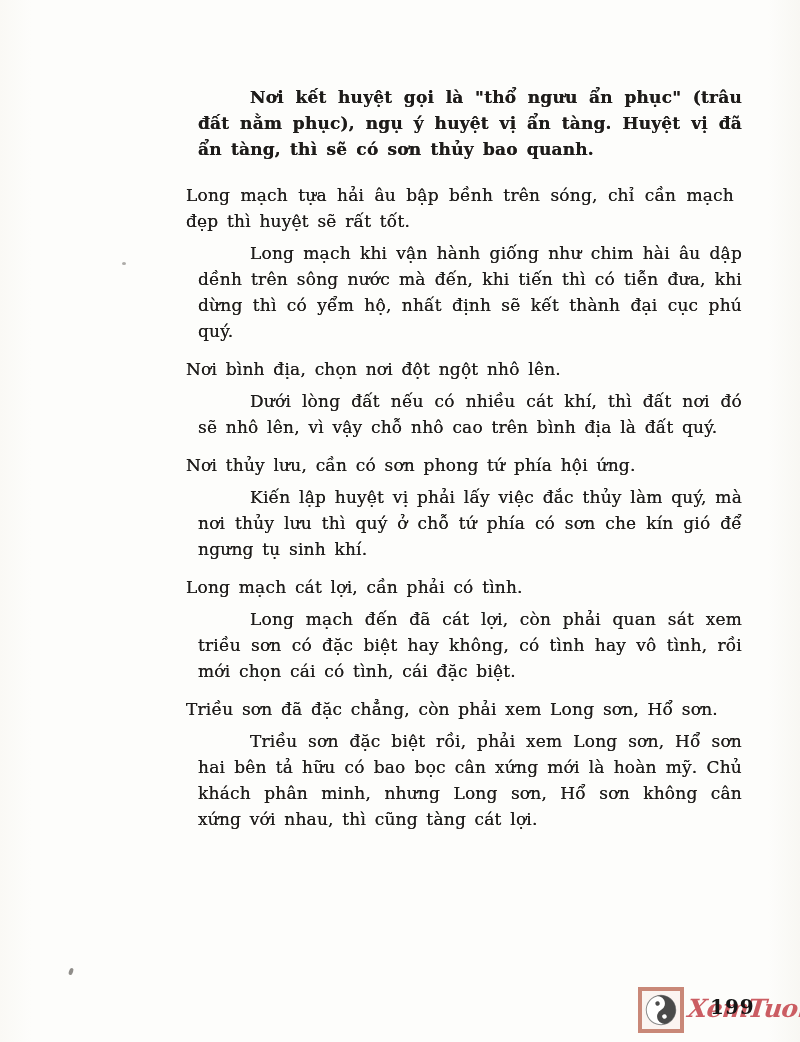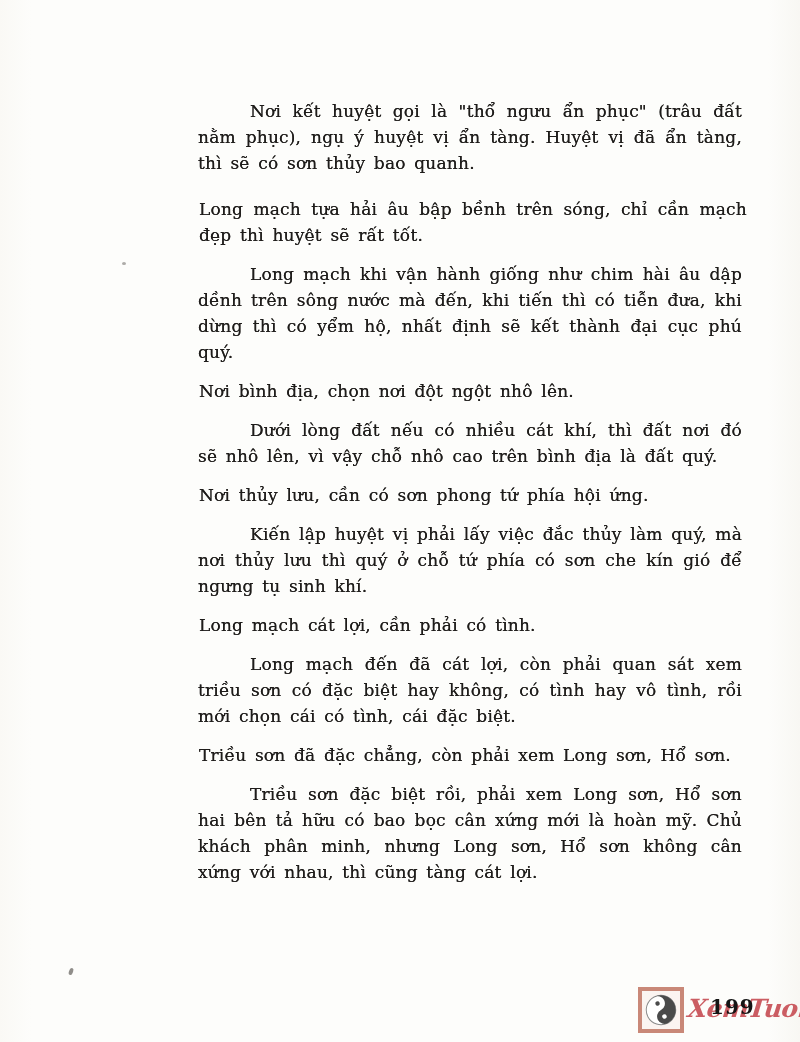--- a/index.html
+++ b/index.html
@@ -23,29 +23,29 @@
     font-size: 17px;
     line-height: 26px;
     text-align: justify;
     word-spacing: 3px;
     letter-spacing: 0.2px;
     text-shadow: 0 0 0.6px rgba(20,18,16,0.85);
   }
   .section { margin: 0 0 12px 0; }
   .section.first { margin-bottom: 20px; }
   .heading {
-    margin: 13px;
+    margin: 0;
     width: 548px;
   }
   .commentary {
     margin: 6px 0 0 12px;
     width: 544px;
     text-indent: 52px;
   }
-  .section.no-heading .commentary { margin-top: 14px; }
+  .section.no-heading .commentary { margin-top: 0; font-weight: bold; }
   .speck {
     position: absolute;
     background: #6b6864;
     border-radius: 50%;
   }
   .speck-1 { left: 122px; top: 262px; width: 4px; height: 3px; opacity: 0.55; }
   .speck-2 { left: 69px; top: 968px; width: 4px; height: 7px; opacity: 0.75;
              border-radius: 60% 40% 50% 50%; transform: rotate(18deg); }
   .watermark {
     position: absolute;

